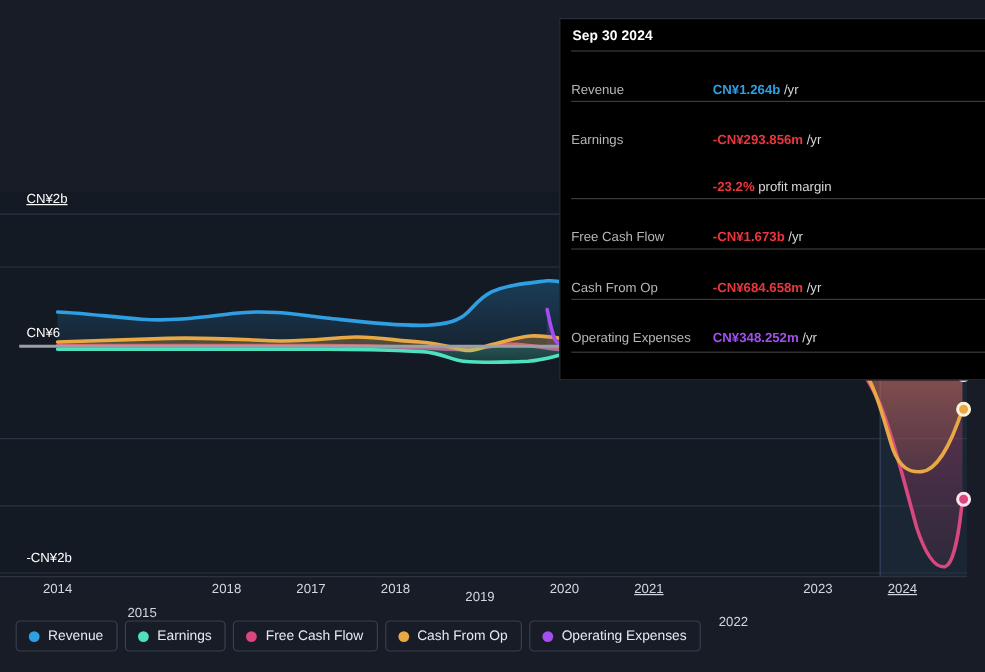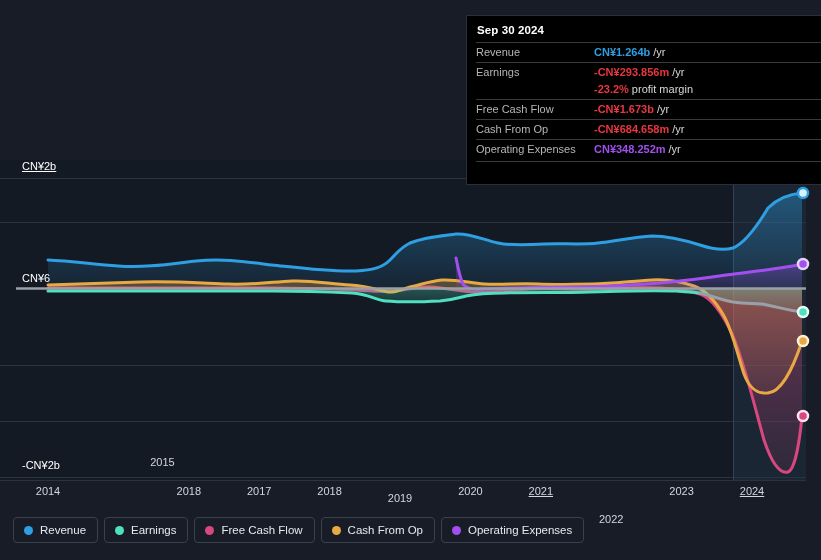--- a/index.html
+++ b/index.html
@@ -62,20 +62,21 @@
     flex: 0 0 118px;
     color: #b6b6b6;
     font-size: 11px;
     line-height: 14px;
   }
   .tt-val {
     font-size: 11px;
     line-height: 14px;
     font-weight: bold;
     white-space: nowrap;
+    margin-top: 23px;
   }
   .tt-suffix {
     color: #d8d8d8;
     font-size: 11px;
     font-weight: normal;
     margin-left: 3px;
   }
   .tt-bottom-rule {
     border-top: 1px solid #3a3a3a;
     height: 0;
@@ -245,21 +246,21 @@
       <circle cx="803" cy="416" r="5" fill="#d9477f" stroke="#ffe3ee" stroke-width="2.5"></circle>
     </g>
   </svg>
 
   <div class="axis-lab" style="left:22px; top:160px;text-decoration:underline;">CN¥2b</div>
   <div class="axis-lab" style="left:22px; top:272px;">CN¥6</div>
   <div class="axis-lab" style="left:22px; top:459px;">-CN¥2b</div>
 
   <div id="x-axis">
       <div class="x-lab" style="left: 48px; top: 485px;">2014</div>
-      <div class="x-lab" style="left: 118.4px; top: 456px; margin-left: 44px;">2015</div>
+      <div class="x-lab" style="left: 118.4px; top: 505px;">2015</div>
       <div class="x-lab" style="left: 188.8px; top: 485px;">2018</div>
       <div class="x-lab" style="left: 259.2px; top: 485px;">2017</div>
       <div class="x-lab" style="left: 329.6px; top: 485px; text-align: right;">2018</div>
       <div class="x-lab" style="left: 400px; top: 492px;">2019</div>
       <div class="x-lab" style="left: 470.4px; top: 485px;">2020</div>
       <div class="x-lab" style="left: 540.8px; top: 485px; text-decoration: underline;">2021</div>
       <div class="x-lab" style="left: 611.2px; top: 513px;">2022</div>
       <div class="x-lab" style="left: 681.6px; top: 485px;">2023</div>
       <div class="x-lab" style="left: 752px; top: 485px; text-decoration: underline;">2024</div>
     </div>

